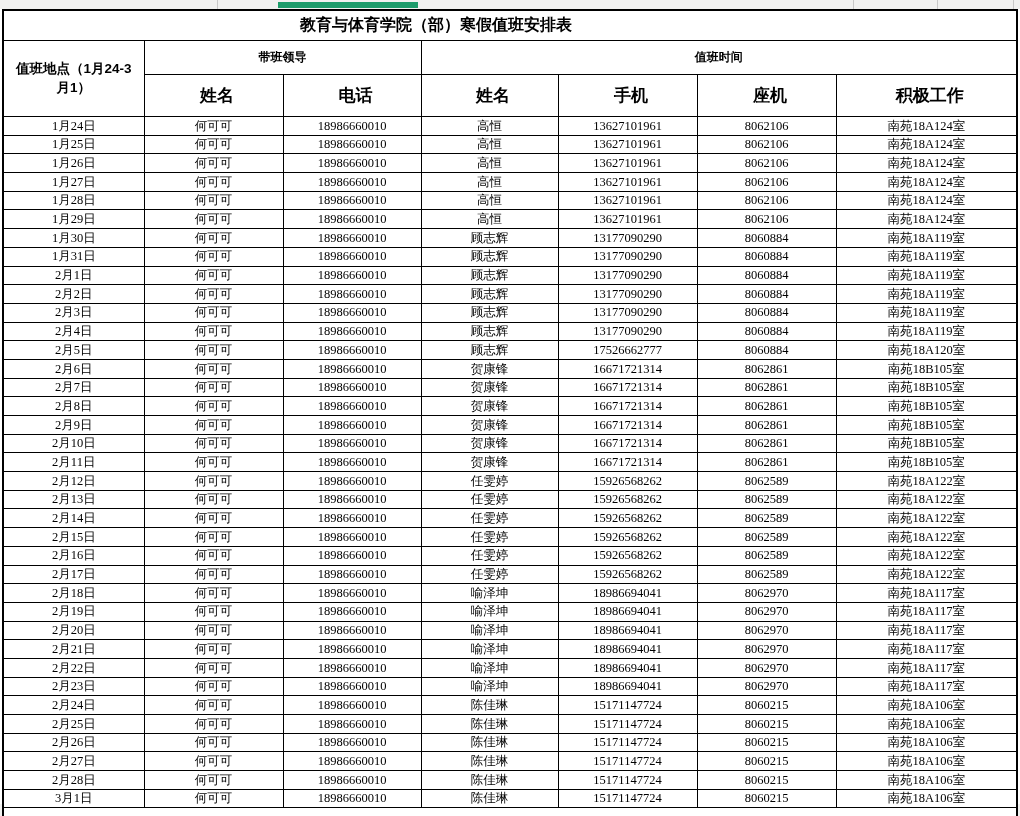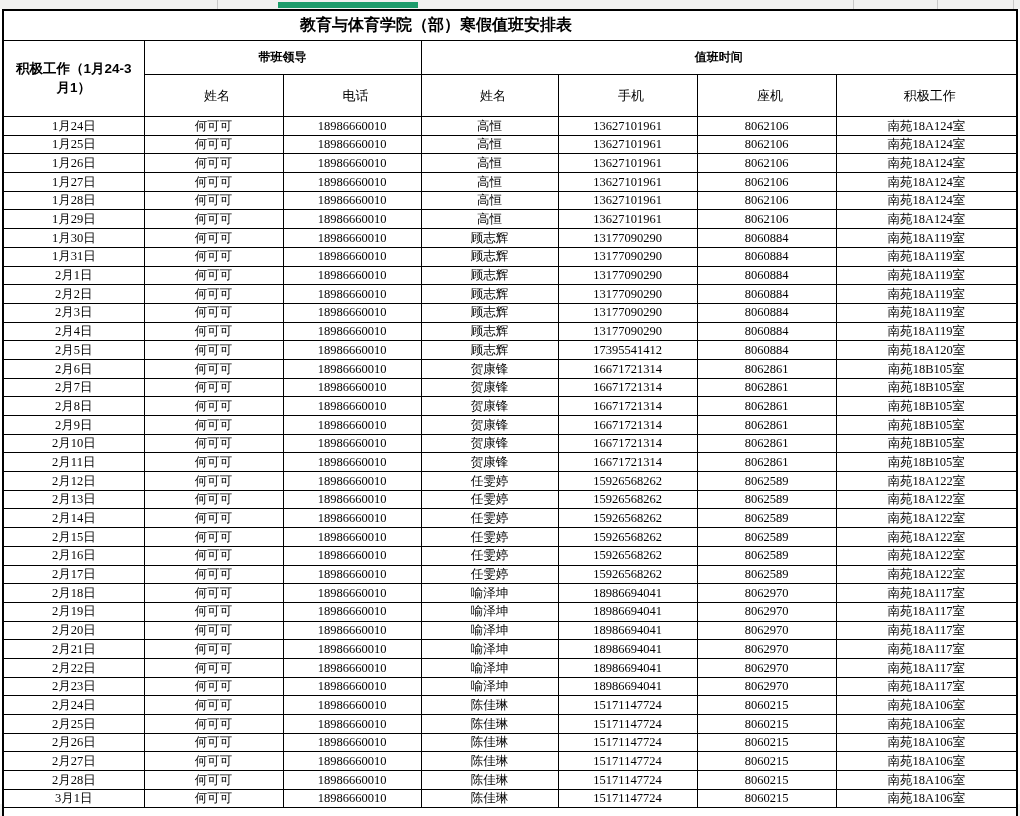--- a/index.html
+++ b/index.html
@@ -11,21 +11,21 @@
   .gridline-v{position:absolute;top:0;width:1px;height:100%;background:#c8c8c8;}
   .green-bar{position:absolute;left:278px;top:2px;width:140px;height:6px;}
   table.sched{position:absolute;top:9px;left:2px;width:1014px;z-index:1;background:#fff;
           border-collapse:collapse;table-layout:fixed;}
   table.sched,table.sched td,table.sched th{border:1px solid #000;}
   table.sched{border-width:2px;}
   td,th{padding:0;margin:0;text-align:center;vertical-align:middle;overflow:hidden;white-space:nowrap;}
   .title-row td{height:29px;font-size:16px;font-weight:bold;padding-right:148px;
           font-family:"Liberation Sans",sans-serif;}
   .hrow1 th{height:33px;font-size:12px;font-weight:bold;}
-  .hrow2 th{height:41px;font-size:13px;font-weight:normal;padding-left:7px;}
+  .hrow2 th{height:41px;font-size:17px;font-weight:bold;padding-left:7px;}
   th.time-col{white-space:normal;line-height:1.35;padding:0 6px;font-size:13.5px;}
   .data-row td{height:17.7px;font-size:12.5px;line-height:1;
           font-family:"Liberation Serif","DejaVu Serif",serif;}
   .footer-row td{height:29px;font-size:13px;text-align:left;padding-left:2px;
           font-family:"Liberation Serif","DejaVu Serif",serif;}
 </style>
 </head>
 <body>
 
 <div class="screen">
@@ -57,21 +57,21 @@
       <col style="width:137px">
         <col style="width:139px">
         <col style="width:139px">
       <col style="width:181px">
     </colgroup>
     <tbody>
       <tr class="title-row">
         <td colspan="7">教育与体育学院（部）寒假值班安排表</td>
       </tr>
       <tr class="hrow1">
-        <th rowspan="2" class="time-col">积极工作（1月24-3月1）</th>
+        <th rowspan="2" class="time-col">值班地点（1月24-3月1）</th>
         <th colspan="2">带班领导</th>
         <th colspan="4">值班时间</th>
       </tr>
       <tr class="hrow2">
         <th>姓名</th>
         <th>电话</th>
         <th>姓名</th>
         <th>手机</th>
         <th>座机</th>
         <th>积极工作</th>
@@ -184,21 +184,21 @@
       <td>顾志辉</td>
       <td>13177090290</td>
       <td>8060884</td>
       <td>南苑18A119室</td>
     </tr>
         <tr class="data-row">
       <td>2月5日</td>
       <td>何可可</td>
       <td>18986660010</td>
       <td>顾志辉</td>
-      <td>17395541412</td>
+      <td>17526662777</td>
       <td>8060884</td>
       <td>南苑18A120室</td>
     </tr>
         <tr class="data-row">
       <td>2月6日</td>
       <td>何可可</td>
       <td>18986660010</td>
       <td>贺康锋</td>
       <td>16671721314</td>
       <td>8062861</td>

